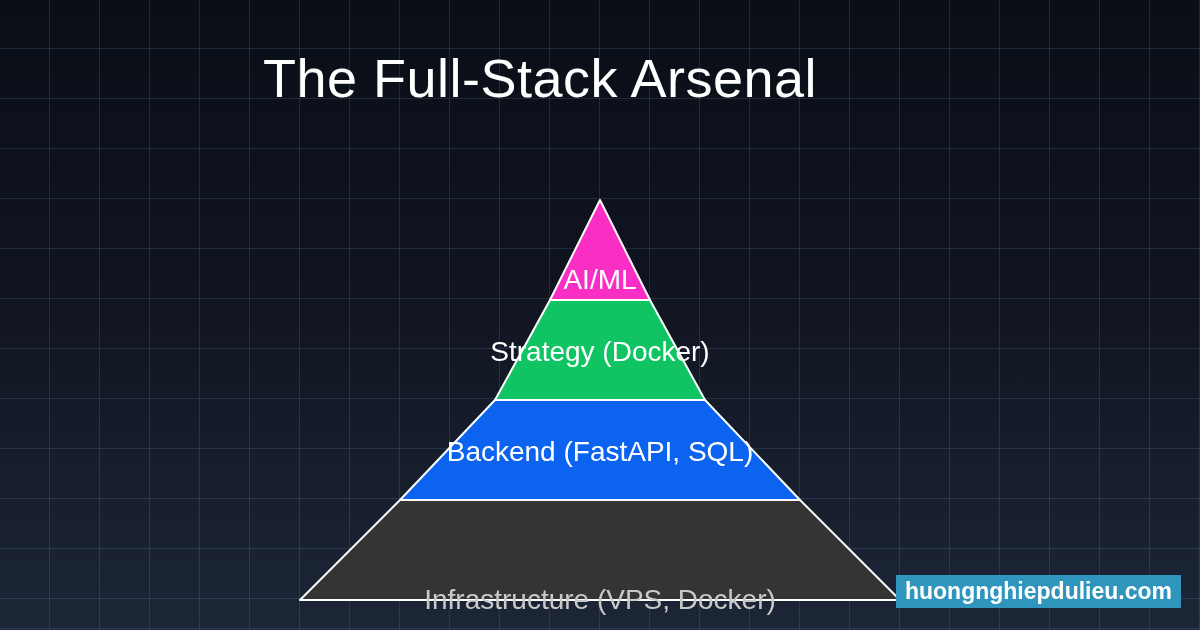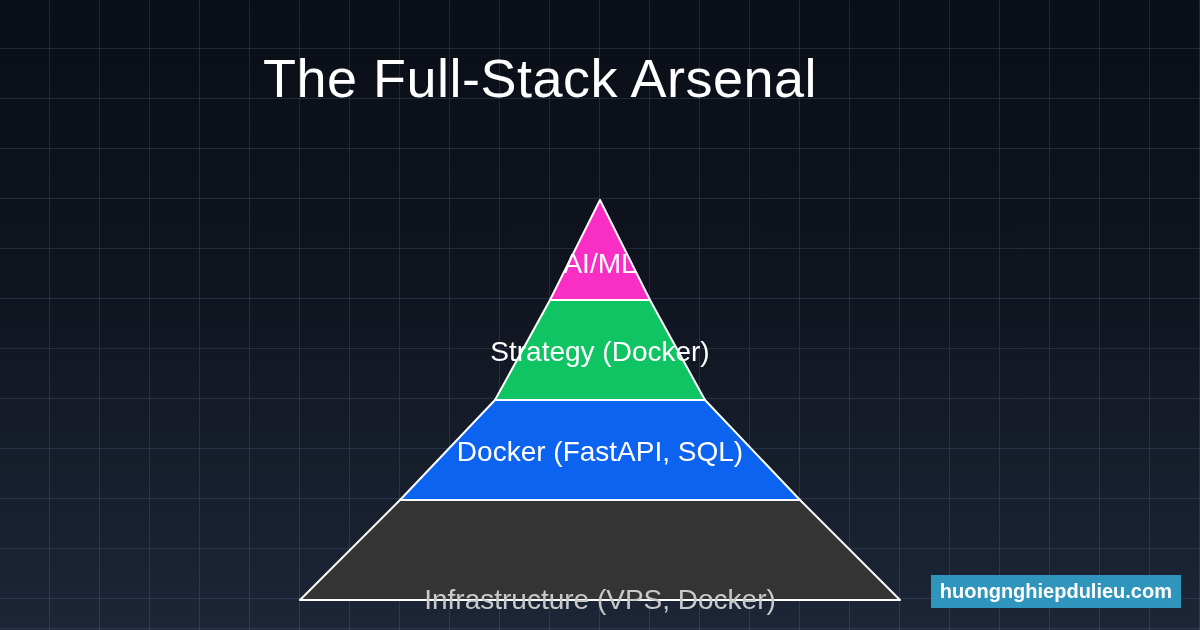--- a/index.html
+++ b/index.html
@@ -18,47 +18,47 @@
   .page-title{
     position:absolute;left:0;top:46px;width:1080px;
     text-align:center;color:#ffffff;font-size:54px;line-height:64px;
     font-weight:400;letter-spacing:0.5px;
   }
   svg.pyramid{position:absolute;left:0;top:0;}
   .layer-label{
     position:absolute;left:0;width:1200px;text-align:center;
     font-size:28px;line-height:32px;color:#ffffff;white-space:nowrap;
   }
-  .label-ai{top:248px;}
+  .label-ai{top:264px;}
   .label-strategy{top:336px;}
   .label-backend{top:436px;}
   .label-infra{top:536px;margin-top:48px;}
   .watermark{
     position:absolute;right:19px;top:575px;height:33px;
     padding:0 9px;line-height:33px;
-    color:#ffffff;font-size:20px;font-weight:700;white-space:nowrap;
+    color:#ffffff;font-size:23px;font-weight:700;white-space:nowrap;
   }
 </style>
 </head>
 <body>
 
 <div class="canvas">
 
   <div class="page-title">The Full-Stack Arsenal</div>
 
   <svg class="pyramid" width="1200" height="630" viewBox="0 0 1200 630">
     <polygon points="400,500 800,500 900,600 300,600" stroke-width="2" stroke-linejoin="round" fill="#343434" stroke="#ffffff"></polygon>
     <polygon points="495,400 705,400 800,500 400,500" stroke-width="2" stroke-linejoin="round" fill="#0b63f0" stroke="#ffffff"></polygon>
     <polygon points="550,300 650,300 705,400 495,400" stroke-width="2" stroke-linejoin="round" fill="#10c463" stroke="#ffffff"></polygon>
     <polygon points="600,200 650,300 550,300" stroke-width="2" stroke-linejoin="round" fill="#f92ec4" stroke="#ffffff"></polygon>
   </svg>
 
   <div class="layer-label label-ai" style="color: rgb(255, 255, 255);">AI/ML</div>
 
   <div class="layer-label label-strategy" style="color: rgb(255, 255, 255);">Strategy (Docker)</div>
 
-  <div class="layer-label label-backend" style="color: rgb(255, 255, 255);">Docker (FastAPI, SQL)</div>
+  <div class="layer-label label-backend" style="color: rgb(255, 255, 255);">Backend (FastAPI, SQL)</div>
 
   <div class="layer-label label-infra" style="color: rgb(201, 201, 201);">Infrastructure (VPS, Docker)</div>
 
   <div class="watermark" style="color: rgb(255, 255, 255); background-color: rgb(48, 149, 189);">huongnghiepdulieu.com</div>
 
 </div>
 
 </body></html>

